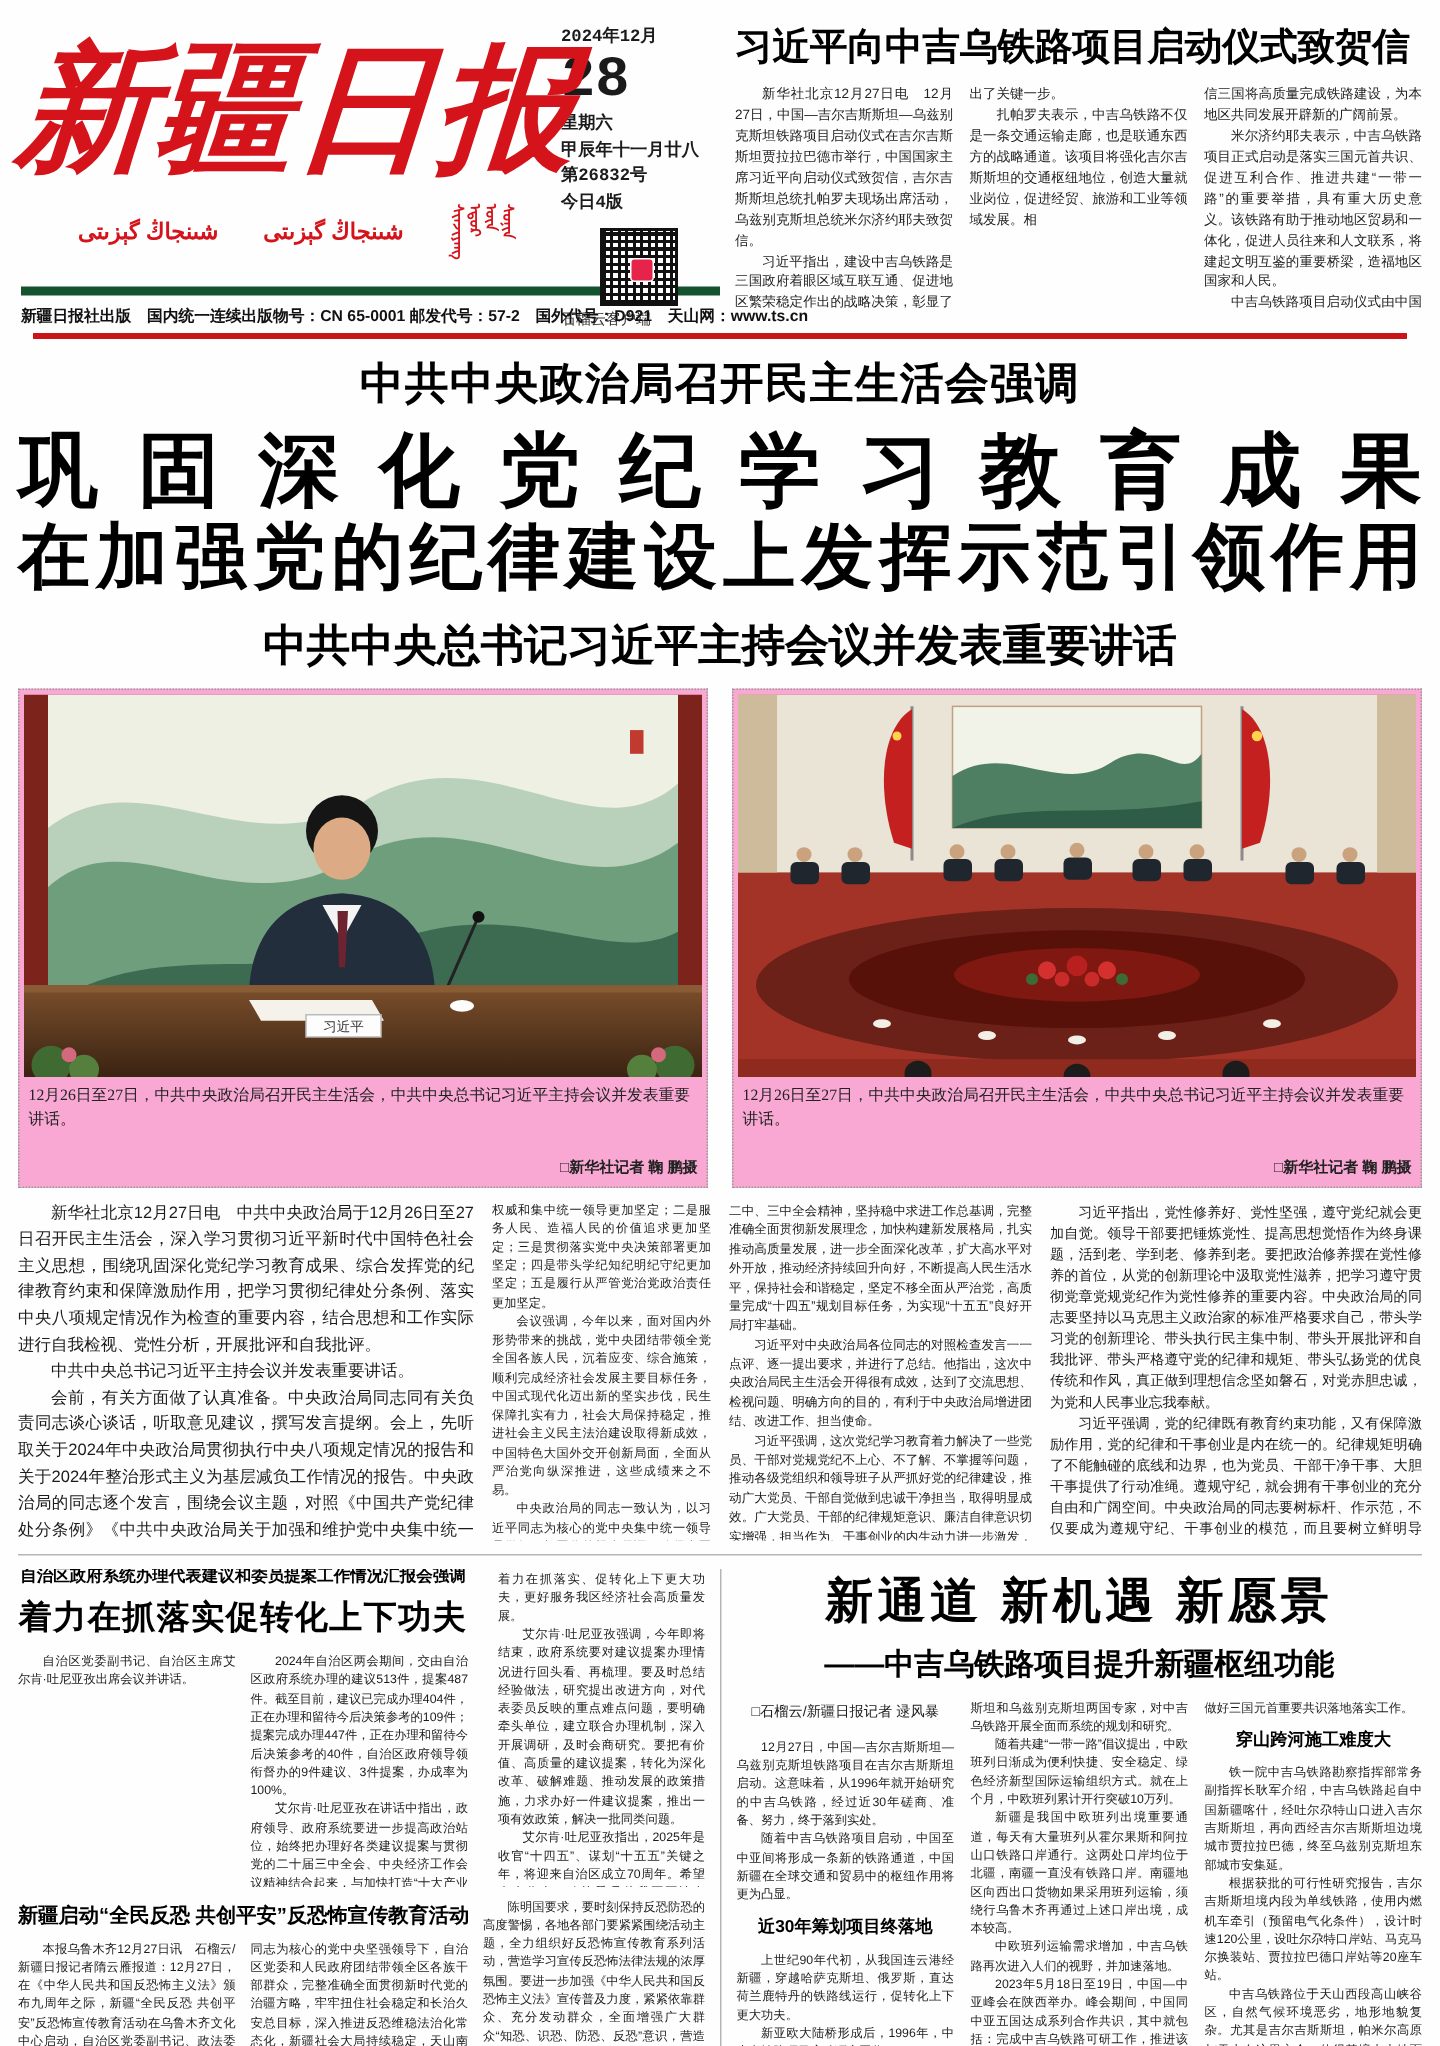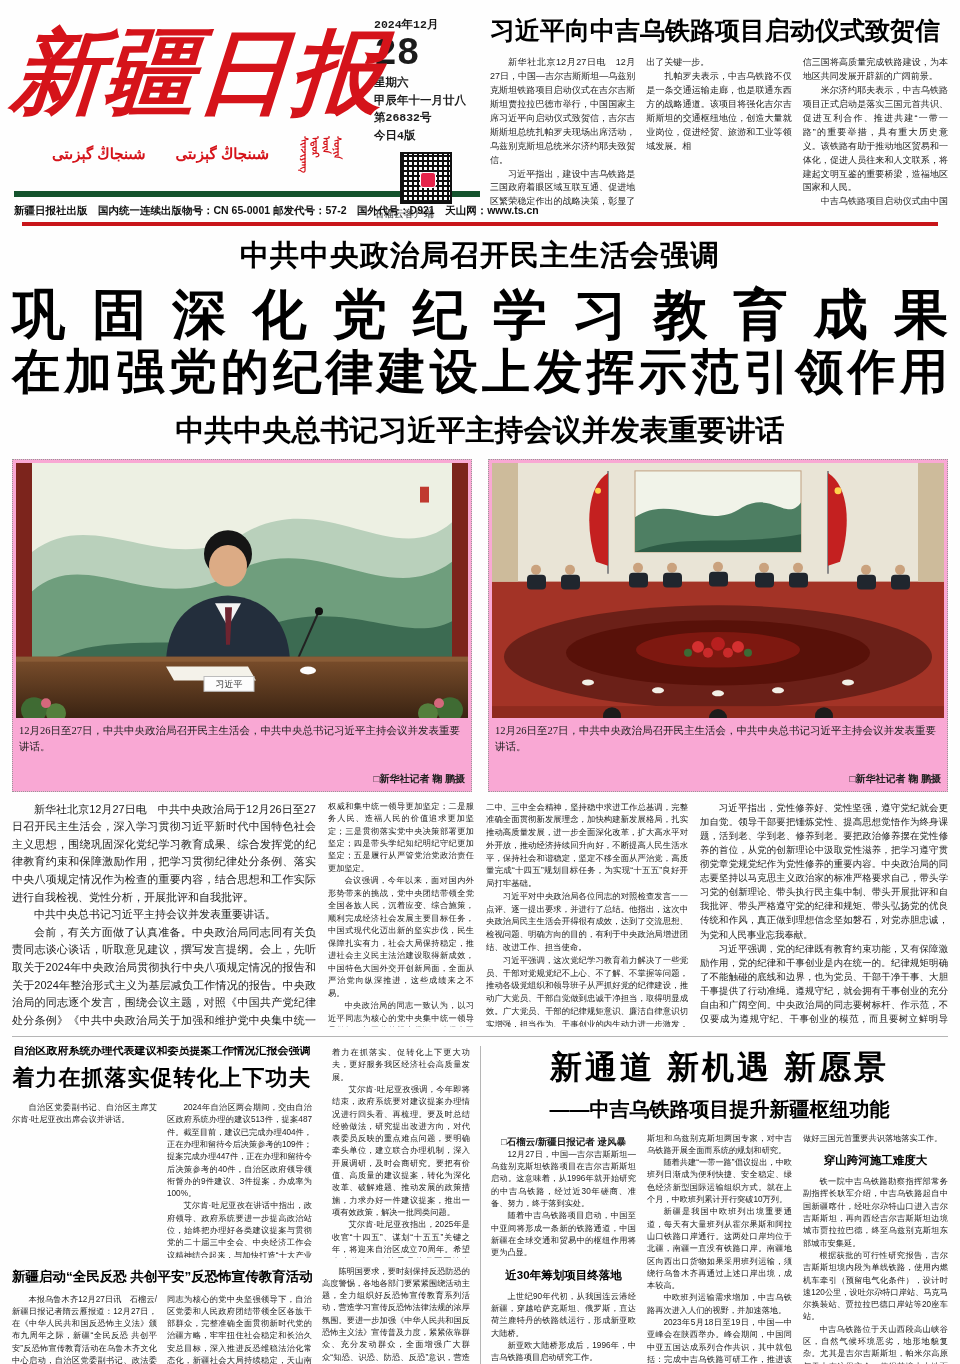--- a/index.html
+++ b/index.html
@@ -83,21 +83,21 @@
 
   .artB { display:flex; gap:10px; margin-top:8px; height:158px; overflow:hidden; }
   .artB-main { width:300px; }
   .artB-title { font-size:13.5px; font-weight:900; white-space:nowrap; margin:2px 0 8px; color:#000; }
   .artB .two-cols { height:128px; }
 
   .rf-title { font-size:32px; font-weight:900; text-align:center; letter-spacing:3px; margin:0; color:#000; }
   .rf-sub { font-size:20px; font-weight:700; text-align:center; margin:6px 0 10px; color:#000; }
   .rf-cols { display:flex; gap:11px; height:306px; overflow:hidden; }
   .rf-col { flex:1; font-size:8.2px; line-height:1.5; }
-  .byline { font-weight:bold; font-size:9.5px; text-align:center; text-indent:0; margin:2px 0 0; }
+  .byline { font-weight:normal; font-size:9.5px; text-align:center; text-indent:0; margin:2px 0 10px; }
   .rf-subhead { font-size:11.5px; font-weight:900; text-align:center; margin:7px 0; color:#000; }
 </style>
 </head>
 <body>
 
 <div class="page">
 
   <header class="top-zone">
     <div class="masthead-left">
       <div class="logo">新疆日报</div>
@@ -362,21 +362,21 @@
       <div class="rf-sub">——中吉乌铁路项目提升新疆枢纽功能</div>
       <div class="rf-cols">
         <div class="rf-col">
           <div class="byline">□石榴云/新疆日报记者 逯风暴</div>
           <div>
               <p>12月27日，中国—吉尔吉斯斯坦—乌兹别克斯坦铁路项目在吉尔吉斯斯坦启动。这意味着，从1996年就开始研究的中吉乌铁路，经过近30年磋商、准备、努力，终于落到实处。</p>
               <p>随着中吉乌铁路项目启动，中国至中亚间将形成一条新的铁路通道，中国新疆在全球交通和贸易中的枢纽作用将更为凸显。</p>
             </div>
           <div class="rf-subhead">近30年筹划项目终落地</div>
           <div>
-              <p>上世纪90年代初，从我国连云港经新疆，穿越哈萨克斯坦、俄罗斯，直达荷兰鹿特丹的铁路线运行，形成新亚欧大陆桥。</p>
+              <p>上世纪90年代初，从我国连云港经新疆，穿越哈萨克斯坦、俄罗斯，直达荷兰鹿特丹的铁路线运行，促转化上下更大功夫。</p>
               <p>新亚欧大陆桥形成后，1996年，中吉乌铁路项目启动研究工作。</p>
               <p>1997年，“欧洲—高加索—亚洲运输走廊组织”在巴黎会议上首次提及建设中吉乌铁路。同年，中吉乌三国就修建一条联通三国的铁路项目签署备忘录。</p>
             </div>
         </div>
         <div class="rf-col cont">
             <p>斯坦和乌兹别克斯坦两国专家，对中吉乌铁路开展全面而系统的规划和研究。</p>
             <p>随着共建“一带一路”倡议提出，中欧班列日渐成为便利快捷、安全稳定、绿色经济新型国际运输组织方式。就在上个月，中欧班列累计开行突破10万列。</p>
             <p>新疆是我国中欧班列出境重要通道，每天有大量班列从霍尔果斯和阿拉山口铁路口岸通行。这两处口岸均位于北疆，南疆一直没有铁路口岸。南疆地区向西出口货物如果采用班列运输，须绕行乌鲁木齐再通过上述口岸出境，成本较高。</p>
             <p>中欧班列运输需求增加，中吉乌铁路再次进入人们的视野，并加速落地。</p>
             <p>2023年5月18日至19日，中国—中亚峰会在陕西举办。峰会期间，中国同中亚五国达成系列合作共识，其中就包括：完成中吉乌铁路可研工作，推进该铁路加快落地建设。</p>

